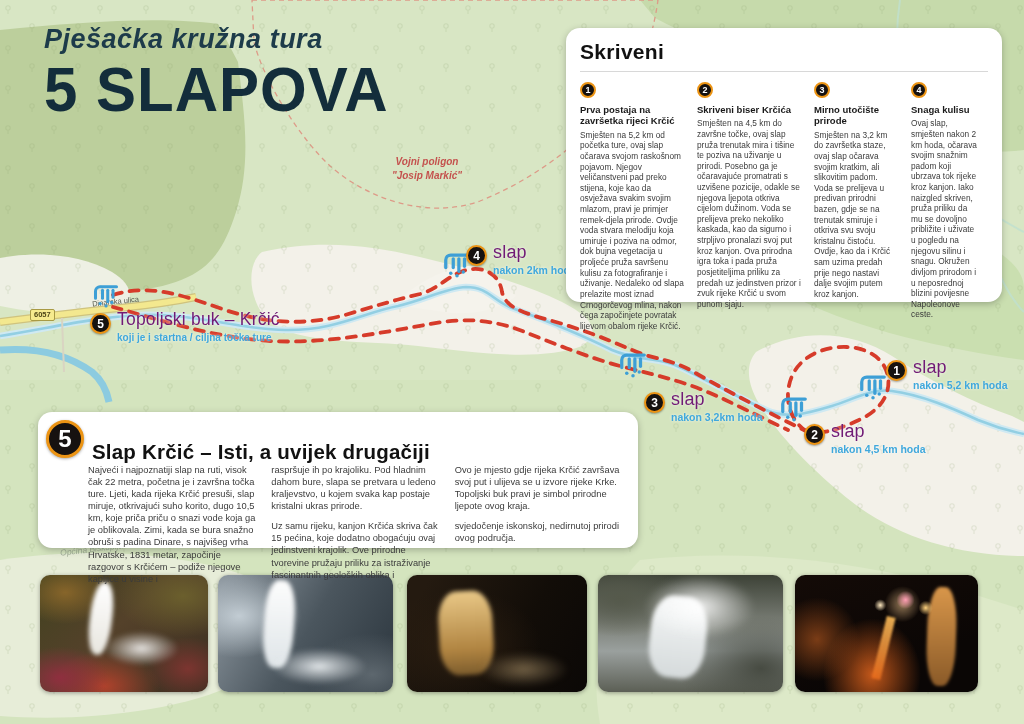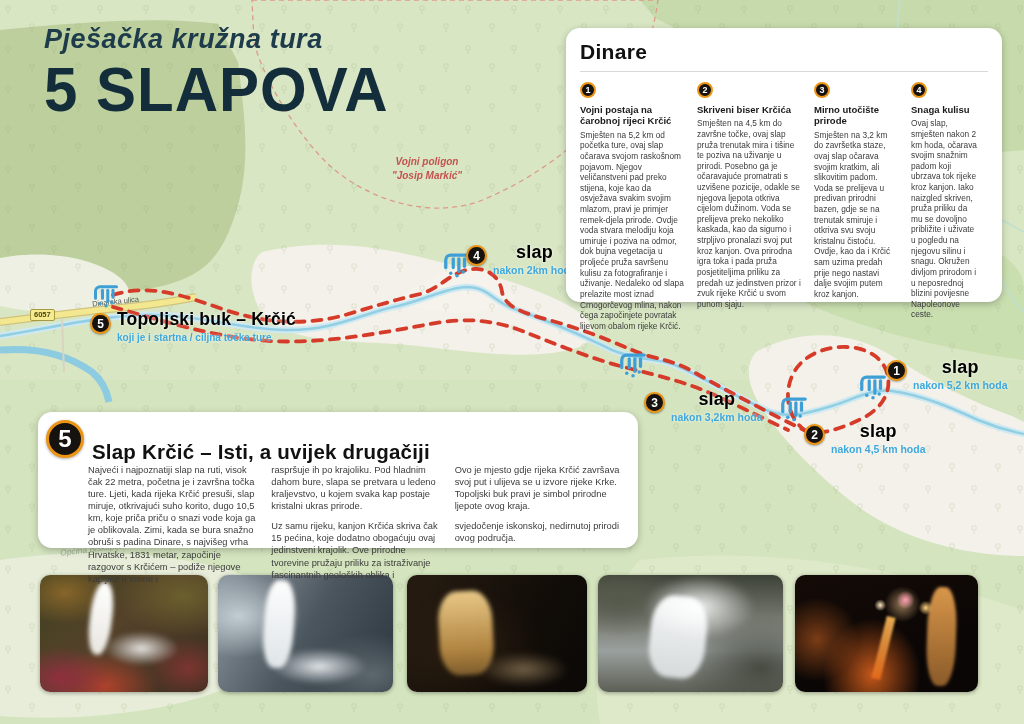--- a/index.html
+++ b/index.html
@@ -40,21 +40,21 @@
   #feature-card{left:38px;top:412px;width:600px;height:136px;}
   #feature-badge{position:absolute;left:8px;top:8px;}
   .feature-title{position:absolute;left:54px;top:28px;font-size:20.5px;font-weight:bold;color:#111;letter-spacing:.2px;}
   .feature-cols{position:absolute;left:50px;top:52px;right:14px;bottom:10px;display:flex;gap:14px;}
   .feature-col{flex:1;font-size:9.3px;line-height:1.3;color:#3b3b3b;}
   .feature-col p{margin:0 0 8px;}
 
   
   .wp{position:absolute;z-index:4;display:flex;align-items:flex-start;gap:6px;}
   .wp-texts{margin-top:-2px;}
-  .wp-label{font-weight:bold;color:#000000;font-size:18px;line-height:1;letter-spacing:.2px;text-shadow:0 0 3px rgba(255,255,255,.8);text-align:center;}
+  .wp-label{font-weight:normal;color:#701a75;font-size:18px;line-height:1;letter-spacing:.2px;text-shadow:0 0 3px rgba(255,255,255,.8);}
   .wp-sub{font-weight:bold;color:#3fa8dc;font-size:10.5px;margin-top:3px;text-shadow:0 0 3px rgba(255,255,255,.8);}
   #wp5 .wp-label{font-size:17.5px;}
   #wp5 .wp-sub{font-size:10px;}
 
   .wf-icon{position:absolute;z-index:3;}
 
   .military-label{position:absolute;left:362px;top:155px;width:130px;z-index:2;
     color:#c4524e;font-style:italic;font-weight:bold;font-size:10px;text-align:center;line-height:1.35;}
   .road-shield{position:absolute;left:30px;top:309px;z-index:3;background:#f6eb8e;border:1px solid #a89a45;
     border-radius:2px;font-size:7.5px;font-weight:bold;color:#4f4717;padding:0 3px;line-height:10px;}
@@ -276,26 +276,26 @@
   </div>
   <div class="wp" id="wp5" style="left:90px;top:313px">
     <div class="num-badge badge-map">5</div>
     <div class="wp-texts">
       <div class="wp-label">Topoljski buk – Krčić</div>
       <div class="wp-sub">koji je i startna / ciljna točka ture</div>
     </div>
   </div>
 
   <div class="card" id="legend-card">
-    <div class="legend-title">Dinare</div>
+    <div class="legend-title">Skriveni</div>
     <div class="legend-divider"></div>
     <div class="legend-cols">
       <div class="legend-col">
         <div class="num-badge badge-sm">1</div>
-        <div class="legend-heading">Vojni postaja na čarobnoj rijeci Krčić</div>
+        <div class="legend-heading">Prva postaja na završetka rijeci Krčić</div>
         <div class="legend-body">Smješten na 5,2 km od početka ture, ovaj slap očarava svojom raskošnom pojavom. Njegov veličanstveni pad preko stijena, koje kao da osvježava svakim svojim mlazom, pravi je primjer remek-djela prirode. Ovdje voda stvara melodiju koja umiruje i poziva na odmor, dok bujna vegetacija u proljeće pruža savršenu kulisu za fotografiranje i uživanje. Nedaleko od slapa prelazite most iznad Crnogorčevog mlina, nakon čega započinjete povratak lijevom obalom rijeke Krčić.</div>
       </div>
       <div class="legend-col">
         <div class="num-badge badge-sm">2</div>
         <div class="legend-heading">Skriveni biser Krčića</div>
         <div class="legend-body">Smješten na 4,5 km do završne točke, ovaj slap pruža trenutak mira i tišine te poziva na uživanje u prirodi. Posebno ga je očaravajuće promatrati s uzvišene pozicije, odakle se njegova ljepota otkriva cijelom dužinom. Voda se prelijeva preko nekoliko kaskada, kao da sigurno i strpljivo pronalazi svoj put kroz kanjon. Ova prirodna igra toka i pada pruža posjetiteljima priliku za predah uz jedinstven prizor i zvuk rijeke Krčić u svom punom sjaju.</div>
       </div>
       <div class="legend-col">
         <div class="num-badge badge-sm">3</div>
         <div class="legend-heading">Mirno utočište prirode</div>

